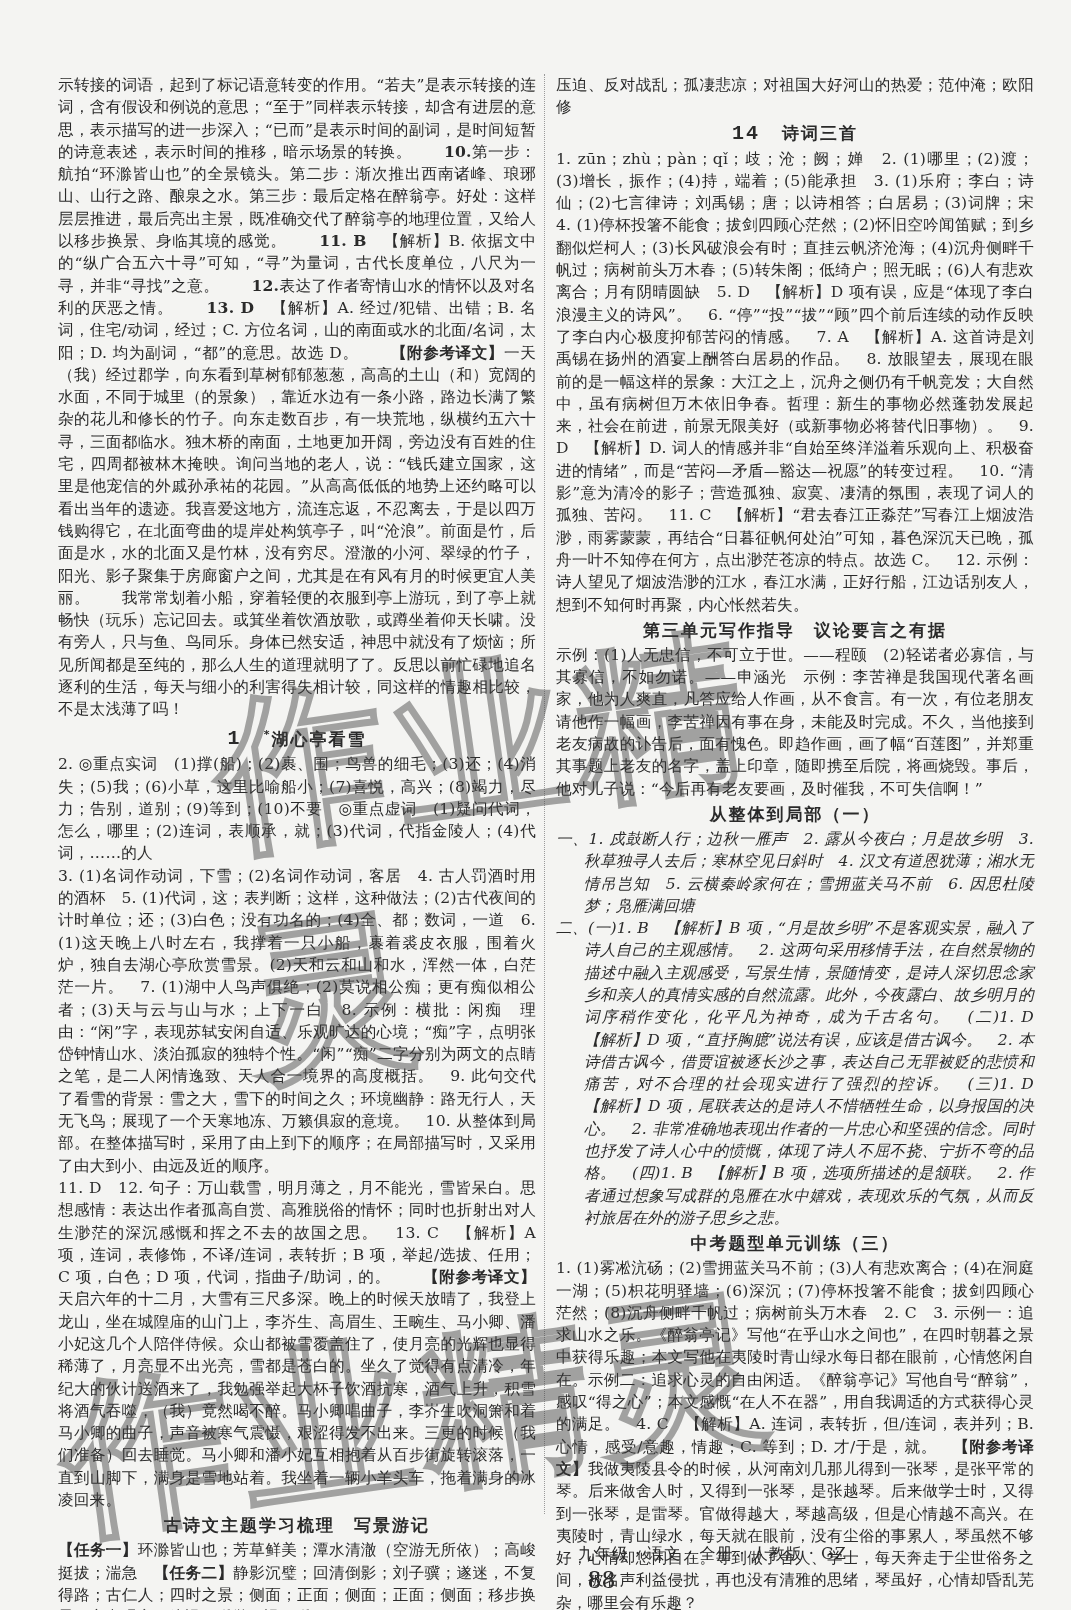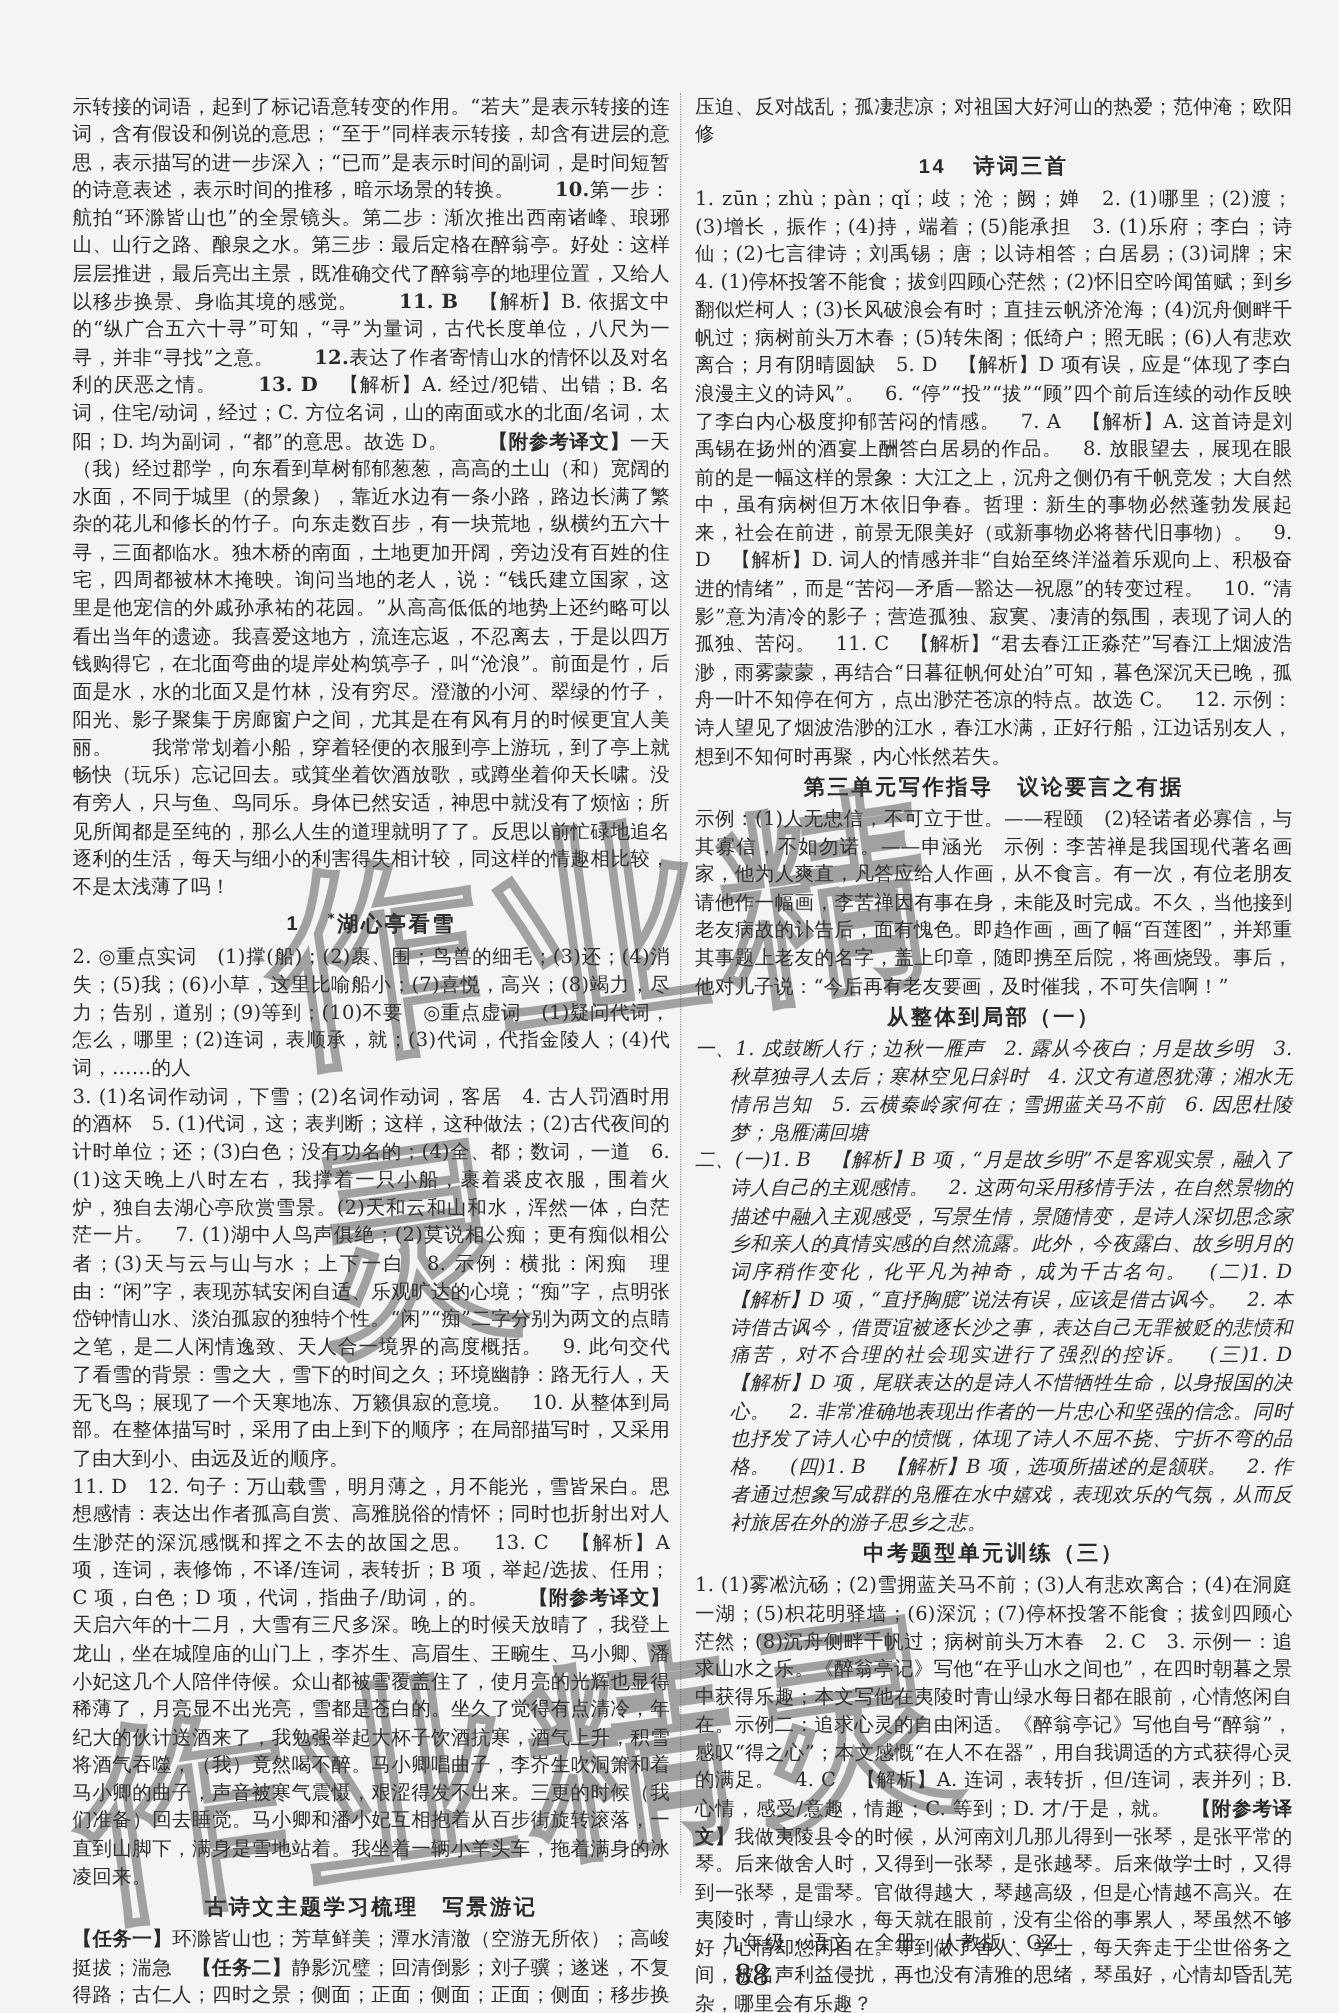--- a/index.html
+++ b/index.html
@@ -21,21 +21,21 @@
   .divider {
     position: absolute; left: 544px; top: 74px; height: 1440px;
     border-left: 1px dotted #9a9a9a;
   }
   .p { margin: 0; }
   .b { font-weight: bold; }
   .h {
     text-align: center; font-weight: bold; font-family: "DejaVu Sans", sans-serif;
     font-size: 17px; line-height: 24px; margin: 2px 0; letter-spacing: 2px;
   }
-  .h .num { font-family: Liberation Sans, sans-serif; font-size: 16px; margin-right: 22px; }
+  .h .num { font-family: Liberation Mono, monospace; font-size: 20px; margin-right: 22px; }
   .h sup { font-size: 11px; }
   .hang { padding-left: 28px; text-indent: -28px; font-style: italic; }
   .footer {
     position: absolute; top: 1544px; left: 578px;
     font-size: 16px; letter-spacing: 1px;
   }
   .footer .pg { font-size: 26px; margin-left: 10px; font-family: "Liberation Serif", serif; }
   .wm {
     position: absolute; pointer-events: none;
     font-family: "DejaVu Sans", sans-serif; font-weight: bold;

